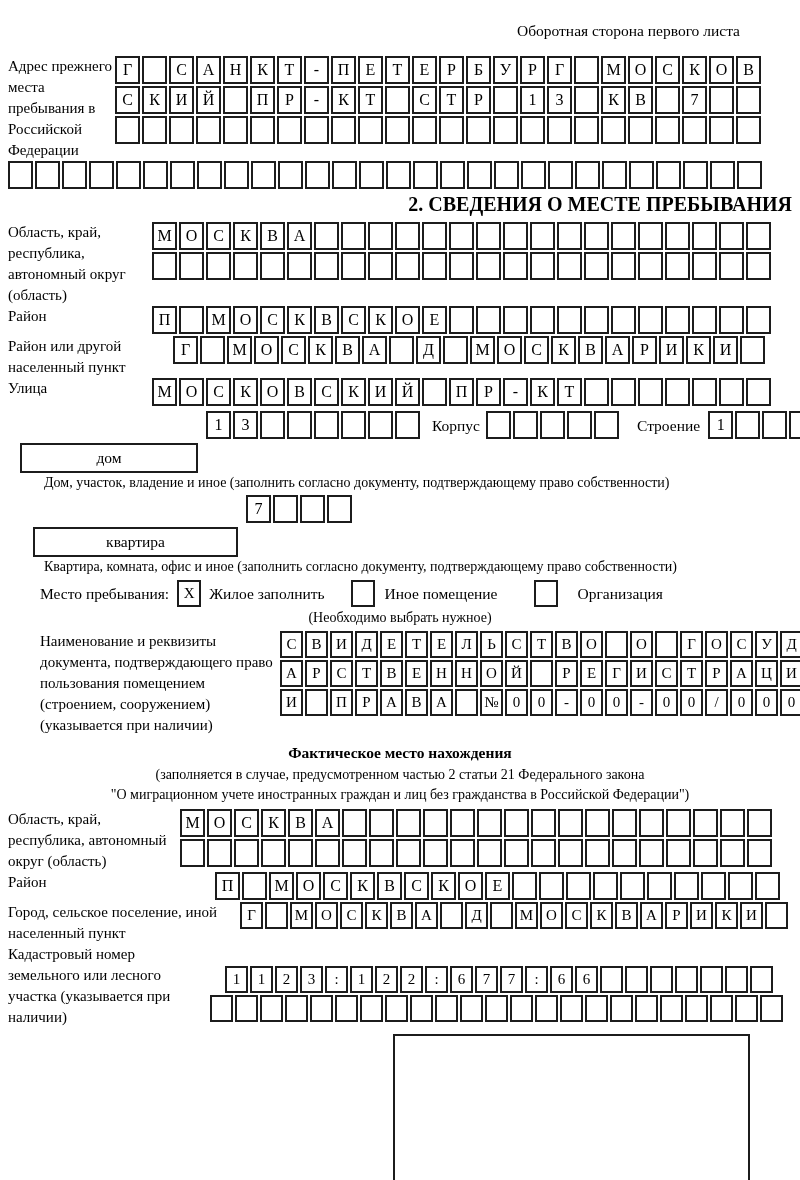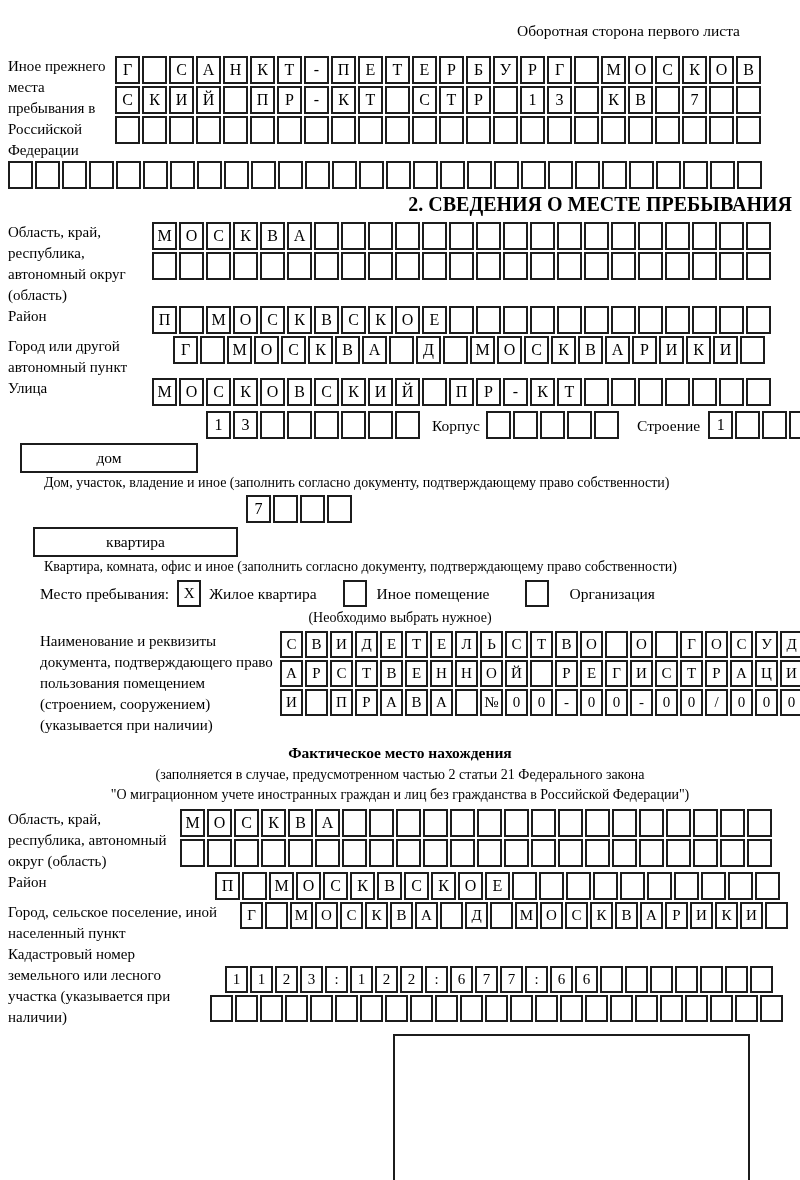--- a/index.html
+++ b/index.html
@@ -40,21 +40,21 @@
   .stamp-caption { text-align:center; font-size:14.5px; line-height:21px; margin-top:4px; }
 </style>
 </head>
 <body>
 
 <div class="page">
 
   <div class="top-note">Оборотная сторона первого листа</div>
 
   <div class="frow">
-    <div class="flabel" style="width:107px">Иное прежнего места пребывания в Российской Федерации</div>
+    <div class="flabel" style="width:107px">Адрес прежнего места пребывания в Российской Федерации</div>
     <div class="rows">
       <div class="boxrow">
           <span class="box">Г</span>
           <span class="box"></span>
           <span class="box">С</span>
           <span class="box">А</span>
           <span class="box">Н</span>
           <span class="box">К</span>
           <span class="box">Т</span>
           <span class="box">-</span>
@@ -241,21 +241,21 @@
         <span class="box"></span>
         <span class="box"></span>
         <span class="box"></span>
         <span class="box"></span>
         <span class="box"></span>
         <span class="box"></span>
       </div>
   </div>
 
   <div class="frow">
-    <div class="flabel" style="width:165px">Город или другой автономный пункт</div>
+    <div class="flabel" style="width:165px">Район или другой населенный пункт</div>
     <div class="boxrow">
         <span class="box">Г</span>
         <span class="box"></span>
         <span class="box">М</span>
         <span class="box">О</span>
         <span class="box">С</span>
         <span class="box">К</span>
         <span class="box">В</span>
         <span class="box">А</span>
         <span class="box"></span>
@@ -341,21 +341,21 @@
         <span class="box"></span>
         <span class="box"></span>
         <span class="box"></span>
       </div>
   </div>
   <div class="leftcap">Квартира, комната, офис и иное (заполнить согласно документу, подтверждающему право собственности)</div>
 
   <div class="stay-row">
     <span style="margin-right:8px">Место пребывания:</span>
     <span class="cbox" style="margin-right:8px">X</span>
-    <span style="margin-right:26px">Жилое квартира</span>
+    <span style="margin-right:26px">Жилое заполнить</span>
     <span class="cbox" style="margin-right:10px"></span>
     <span style="margin-right:36px">Иное помещение</span>
     <span class="cbox" style="margin-right:20px"></span>
     <span>Организация</span>
   </div>
   <div class="caption">(Необходимо выбрать нужное)</div>
 
   <div class="frow" style="margin-top:4px">
     <div class="flabel" style="width:240px;margin-left:32px">Наименование и реквизиты документа, подтверждающего право пользования помещением (строением, сооружением) (указывается при наличии)</div>
     <div class="rows">

